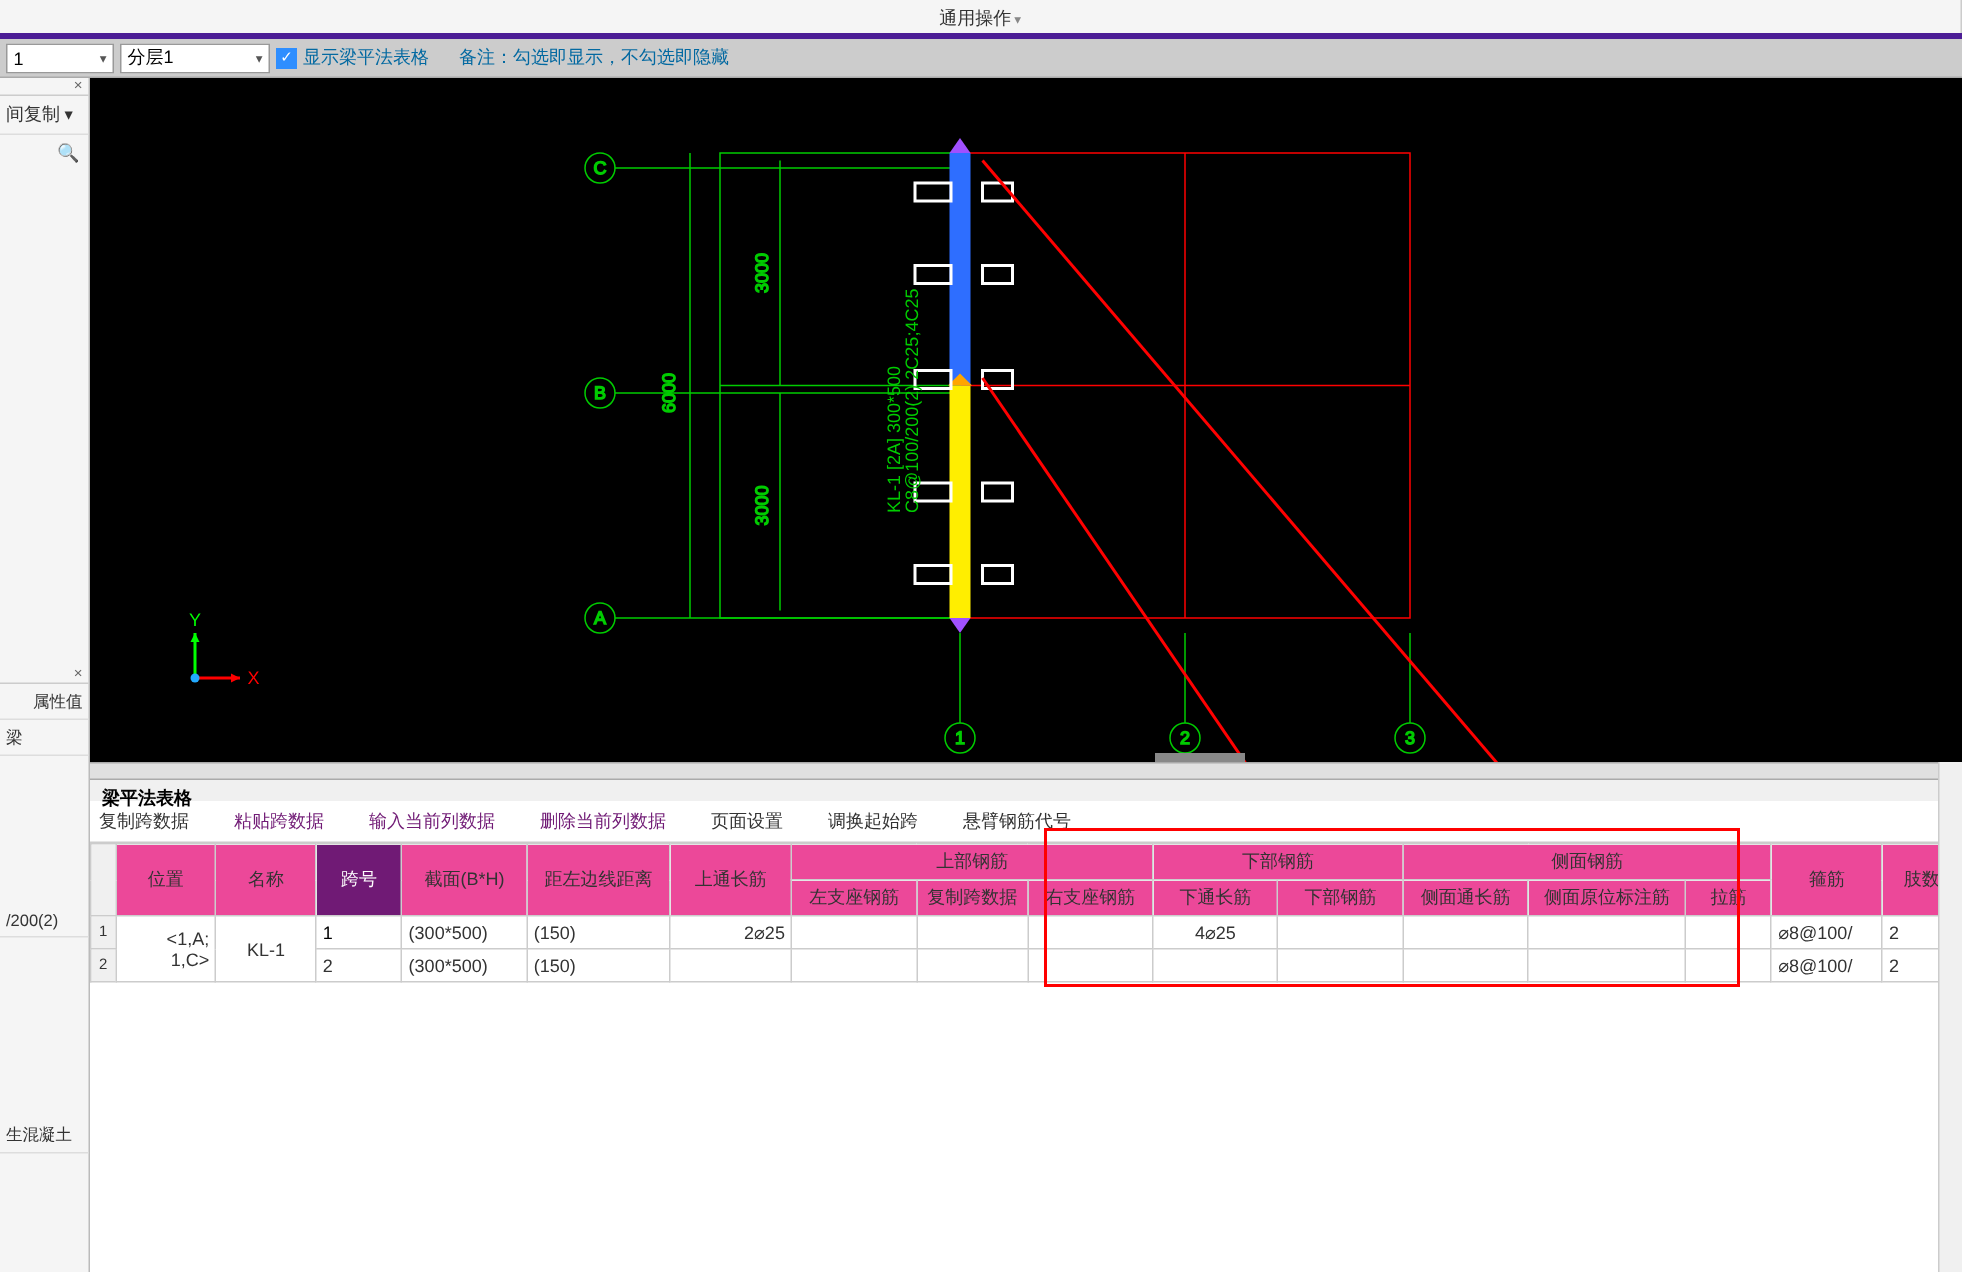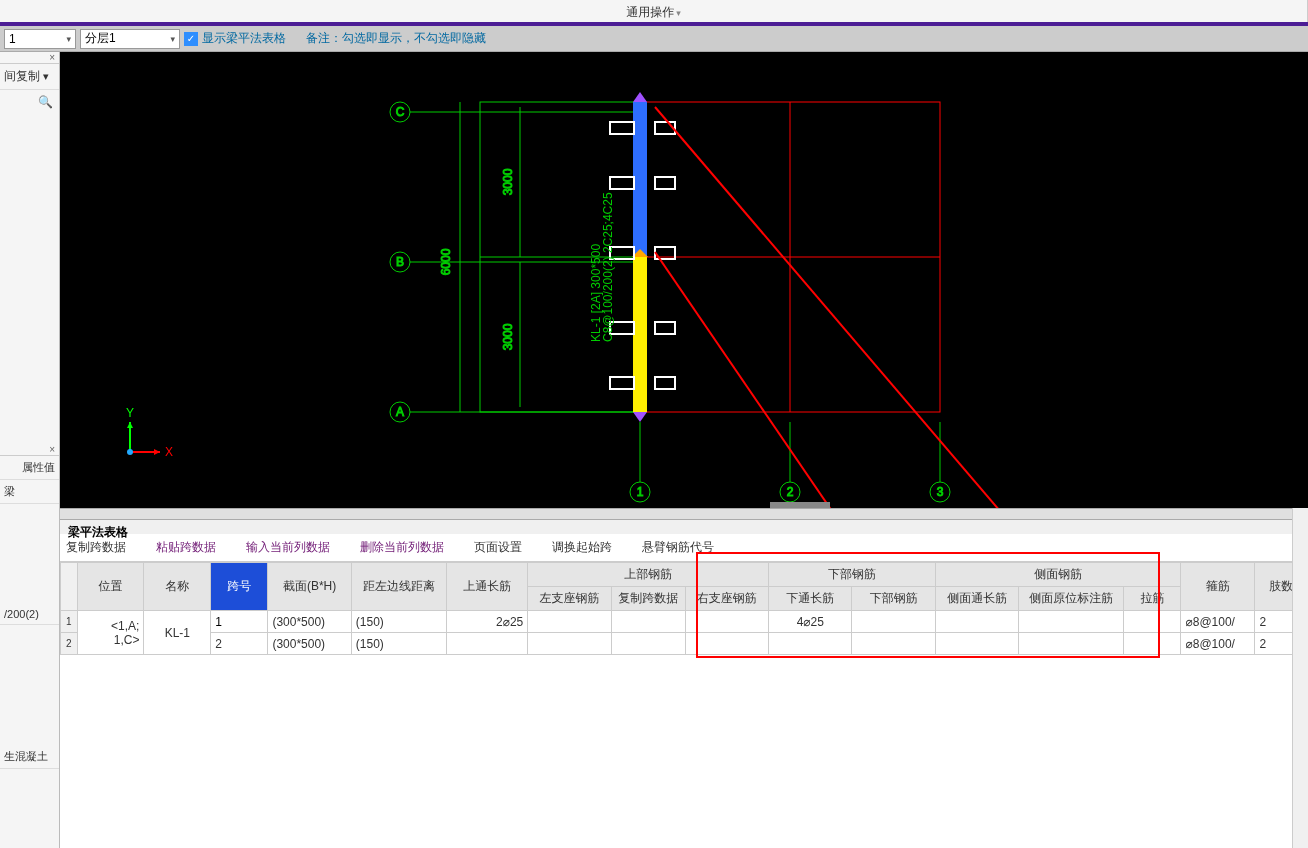--- a/index.html
+++ b/index.html
@@ -20,22 +20,22 @@
 .viewport svg { width:100%; height:100%; }
 .bottompane { position:absolute; left:60px; top:508px; right:0; bottom:0; background:#fff; }
 .hsplit { height:12px; background:#e0e0e0; border-top:1px solid #aaa; border-bottom:1px solid #aaa; }
 .panetitle { height:14px; background:#f0f0f0; padding:4px 8px; font-weight:bold; }
 .toolbar3 { height:28px; display:flex; align-items:center; border-bottom:1px solid #ccc; padding:0 6px; gap:30px; }
 .toolbar3 span { color:#333; cursor:pointer; }
 .toolbar3 span.dis { color:#701a75; }
 .grid { position:relative; }
 .grid table { border-collapse:collapse; width:100%; table-layout:fixed; }
 .grid th,.grid td { border:1px solid #ccc; padding:3px 4px; text-align:center; font-size:12px; color:#333; height:22px; overflow:hidden; }
-.grid th { background:#e5e5e5; font-weight:normal; }
-.grid th.sel { background:#1d4ed8; color:#fff; }
+.grid th { background:#ec4899; font-weight:normal; }
+.grid th.sel { background:#701a75; color:#fff; }
 .grid .rownum { width:14px; background:#f0f0f0; font-size:10px; }
 .grid input { border:none; width:100%; text-align:left; background:#fff; }
 .redbox { position:absolute; border:2px solid red; pointer-events:none; }
 .vscrollstub { position:absolute; right:0; width:16px; background:#f0f0f0; border-left:1px solid #ccc; }
 </style>
 </head>
 <body>
 
 <div class="menubar">
   <div class="tab"><span>通用操作</span><span class="tri">▾</span></div>

